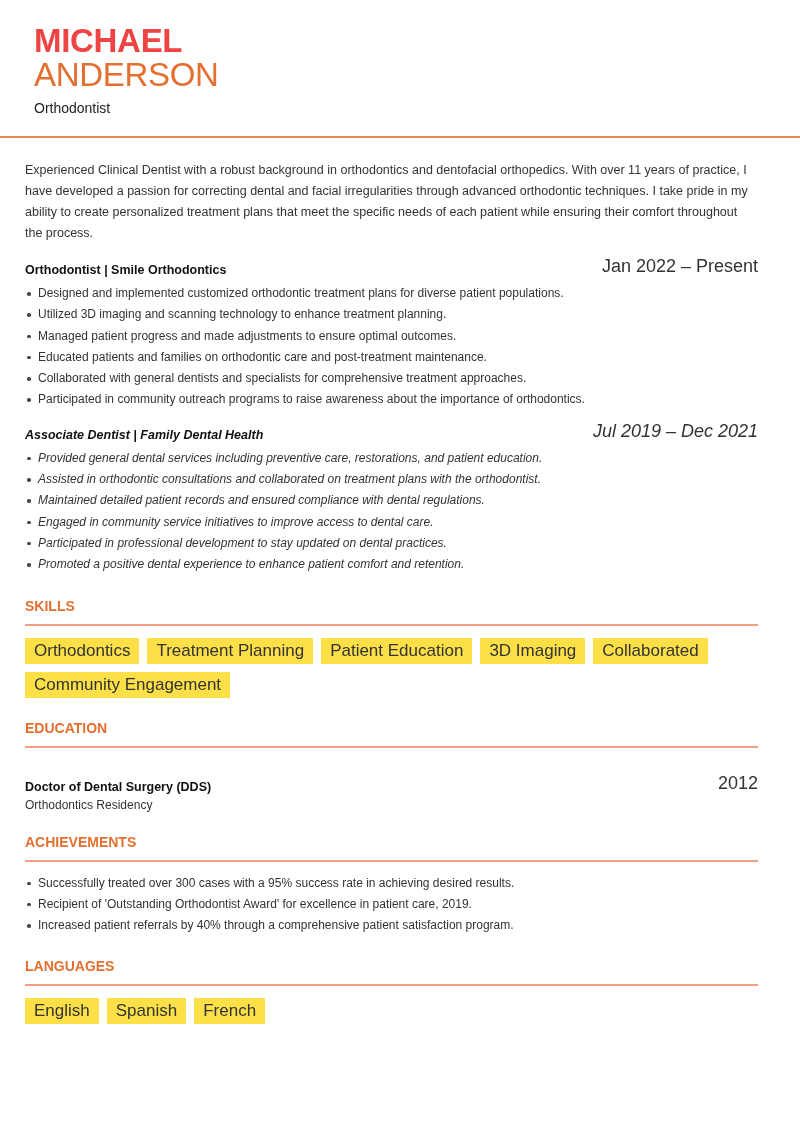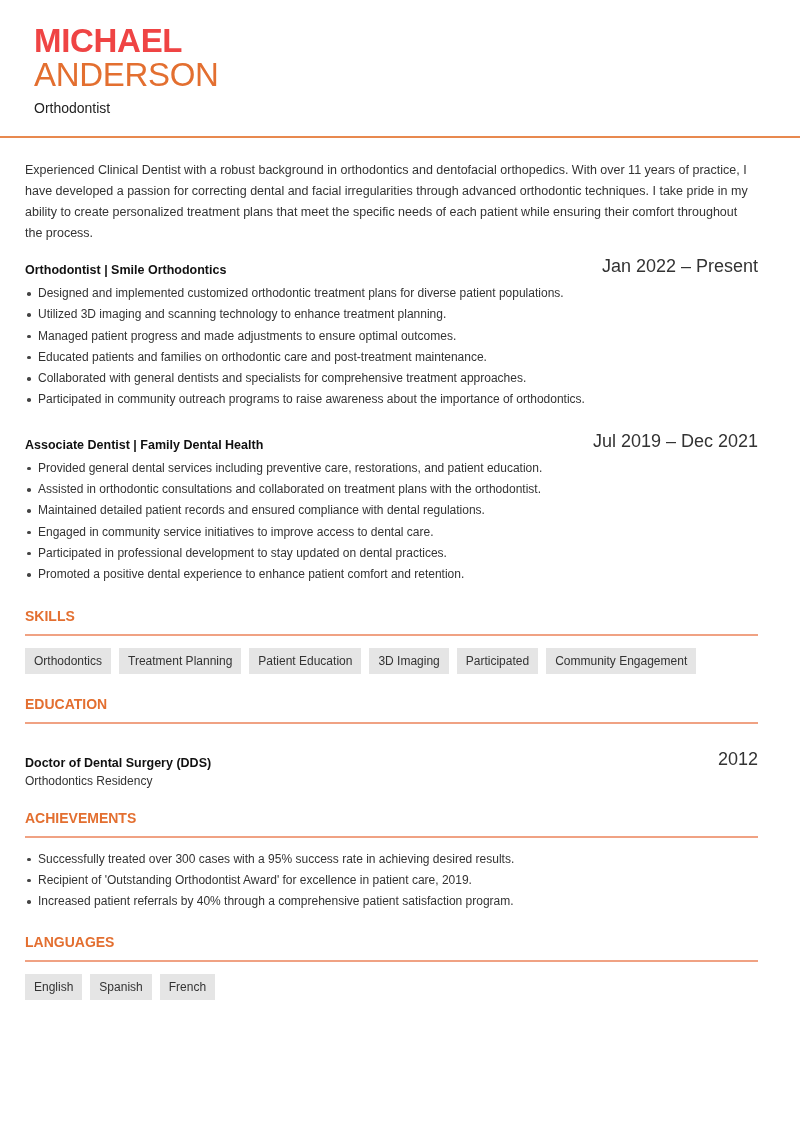--- a/index.html
+++ b/index.html
@@ -24,21 +24,21 @@
 
   .job { margin-top: 13px; }
   .job-head { display: flex; justify-content: space-between; align-items: flex-end; height: 20px; }
   .job-title { font-size: 12.5px; font-weight: 700; color: #111; }
   .job-date { font-size: 18px; color: #333; }
   ul.bullets { list-style: none; margin-top: 6px; }
   ul.bullets li { font-size: 12px; color: #333; line-height: 21.3px; position: relative; padding-left: 13px; }
   ul.bullets li::before { content: ""; position: absolute; left: 2px; top: 9px; width: 3.5px; height: 3.5px; border-radius: 50%; background: #444; }
 
   .tags { display: flex; gap: 8px; margin-top: 12px; flex-wrap: wrap; }
-  .tag { background: #e5e5e5; font-size: 12px; color: #333; padding: 0 9px; height: 26px; line-height: 26px; }
+  .tag { background: #fde047; font-size: 17px; color: #333; padding: 0 9px; height: 26px; line-height: 26px; }
 
   .edu { margin-top: 26px; }
   .edu-sub { font-size: 12px; color: #333; margin-top: 4px; }
 </style>
 </head>
 <body>
 
 <div class="header">
   <div class="name">
     <div class="first">MICHAEL</div>
@@ -59,42 +59,42 @@
     <ul class="bullets">
       <li>Designed and implemented customized orthodontic treatment plans for diverse patient populations.</li>
       <li>Utilized 3D imaging and scanning technology to enhance treatment planning.</li>
       <li>Managed patient progress and made adjustments to ensure optimal outcomes.</li>
       <li>Educated patients and families on orthodontic care and post-treatment maintenance.</li>
       <li>Collaborated with general dentists and specialists for comprehensive treatment approaches.</li>
       <li>Participated in community outreach programs to raise awareness about the importance of orthodontics.</li>
     </ul>
   </div>
 
-  <div class="job" style="margin-top:21px;">
+  <div class="job" style="margin-top:11px;font-style:italic;">
     <div class="job-head">
       <span class="job-title">Associate Dentist | Family Dental Health</span>
       <span class="job-date">Jul 2019 – Dec 2021</span>
     </div>
     <ul class="bullets">
       <li>Provided general dental services including preventive care, restorations, and patient education.</li>
       <li>Assisted in orthodontic consultations and collaborated on treatment plans with the orthodontist.</li>
       <li>Maintained detailed patient records and ensured compliance with dental regulations.</li>
       <li>Engaged in community service initiatives to improve access to dental care.</li>
       <li>Participated in professional development to stay updated on dental practices.</li>
       <li>Promoted a positive dental experience to enhance patient comfort and retention.</li>
     </ul>
   </div>
 
   <div class="section-title">SKILLS</div>
   <div class="tags">
     <span class="tag">Orthodontics</span>
     <span class="tag">Treatment Planning</span>
     <span class="tag">Patient Education</span>
     <span class="tag">3D Imaging</span>
-    <span class="tag">Participated</span>
+    <span class="tag">Collaborated</span>
     <span class="tag">Community Engagement</span>
   </div>
 
   <div class="section-title">EDUCATION</div>
   <div class="edu">
     <div class="job-head">
       <span class="job-title">Doctor of Dental Surgery (DDS)</span>
       <span class="job-date">2012</span>
     </div>
     <div class="edu-sub">Orthodontics Residency</div>

